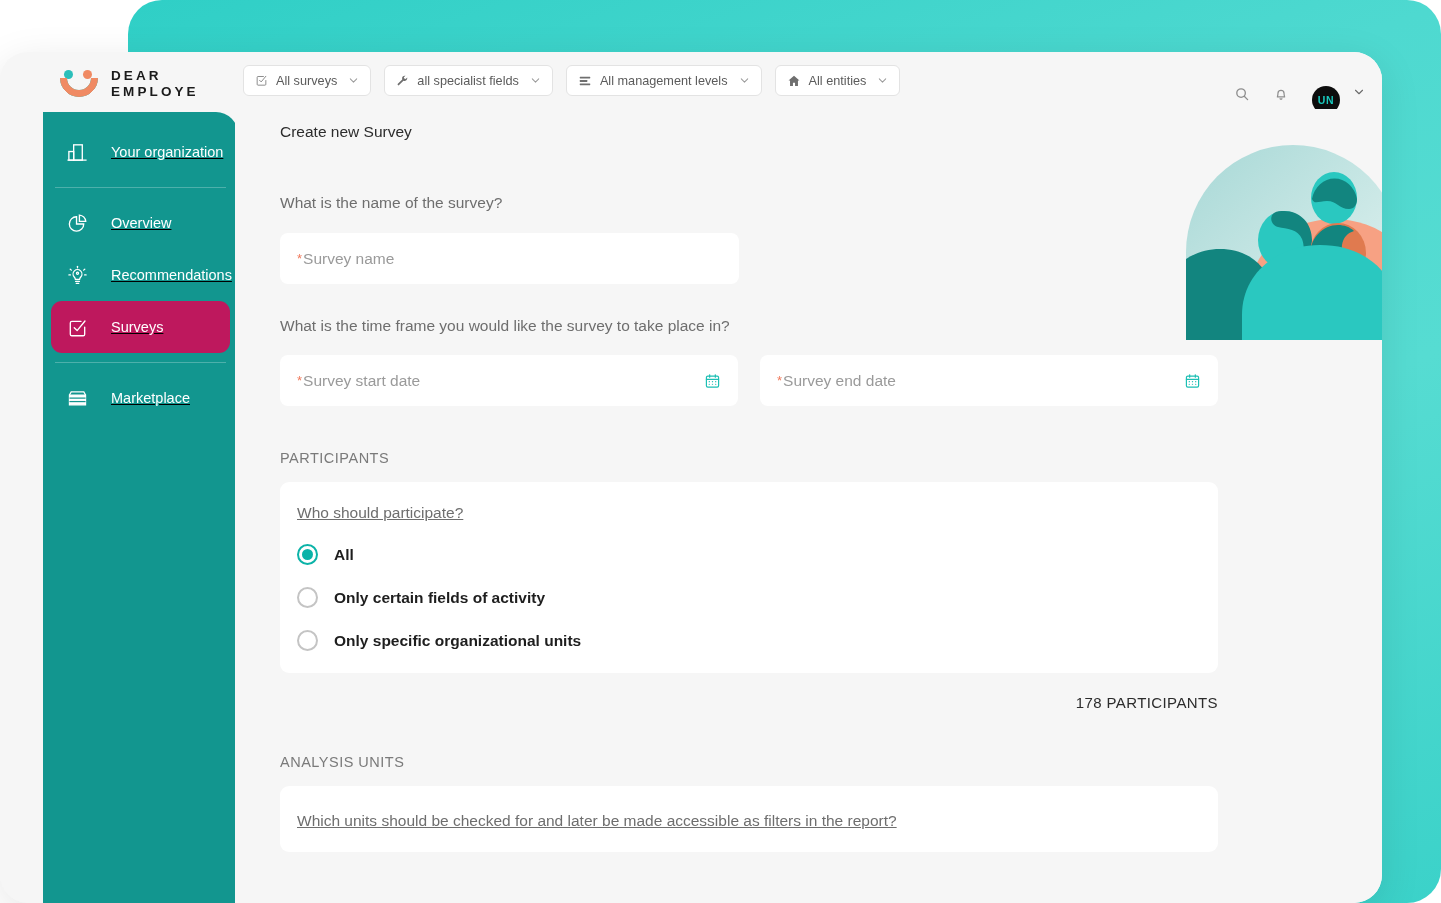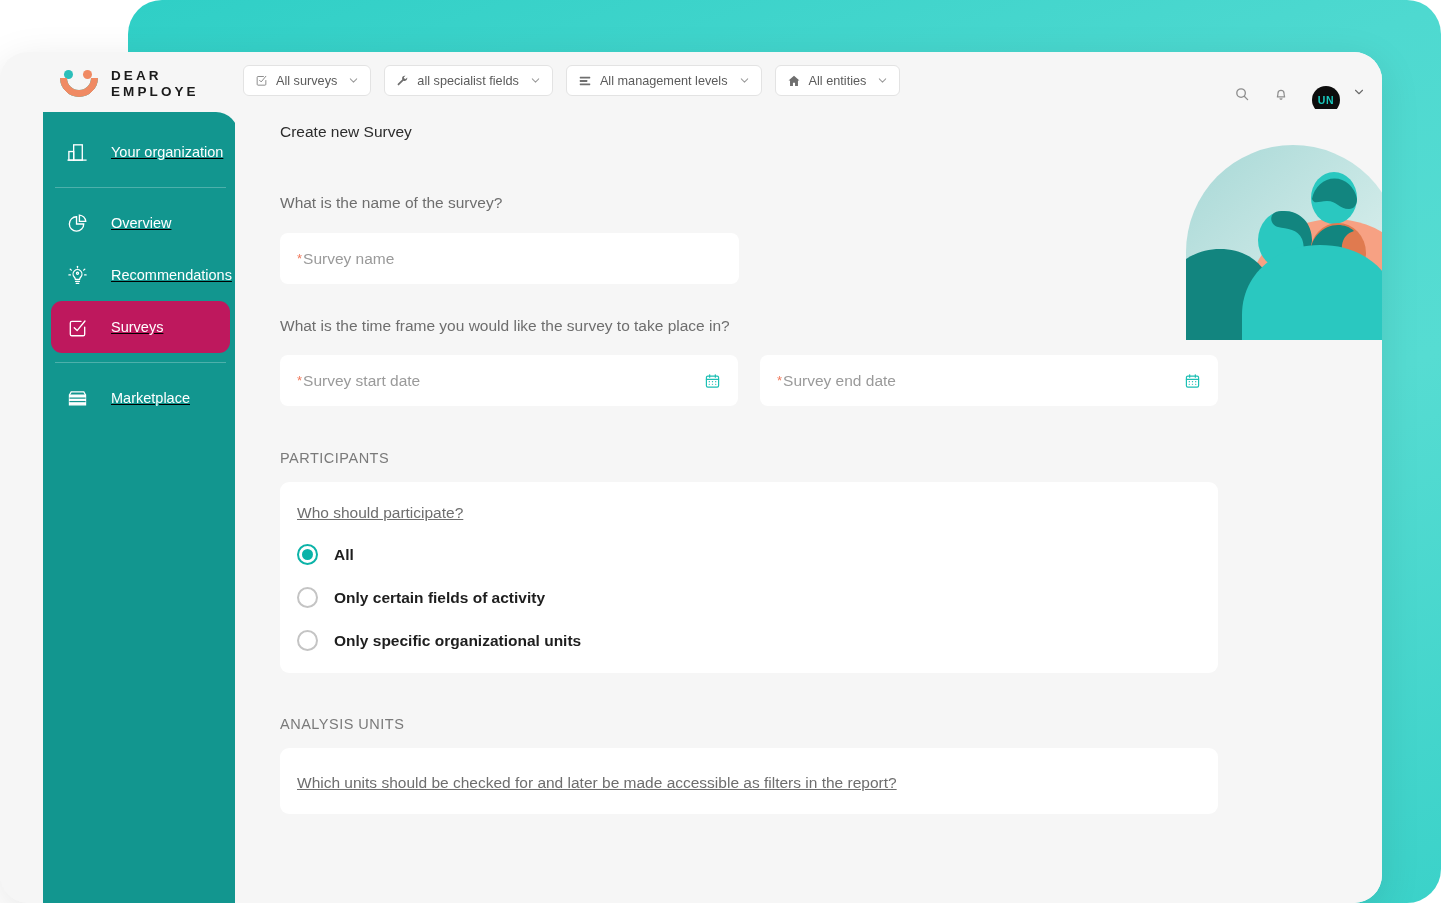--- a/index.html
+++ b/index.html
@@ -608,20 +608,21 @@
           </div>
           <div class="radio-row">
             <span class="radio"></span>
             <span class="radio-label">Only certain fields of activity</span>
           </div>
           <div class="radio-row">
             <span class="radio"></span>
             <span class="radio-label">Only specific organizational units</span>
           </div>
         </div>
+        <div class="count-line" style="margin-top:21px;">178 PARTICIPANTS</div>
       </div>
 
       <div style="margin-top:43px; width:938px;">
         <div class="section-title">ANALYSIS UNITS</div>
         <div class="card" style="margin-top:16px; padding-top:26px;">
           <div class="card-q">Which units should be checked for and later be made accessible as filters in the report?</div>
         </div>
       </div>
 
     </div>

